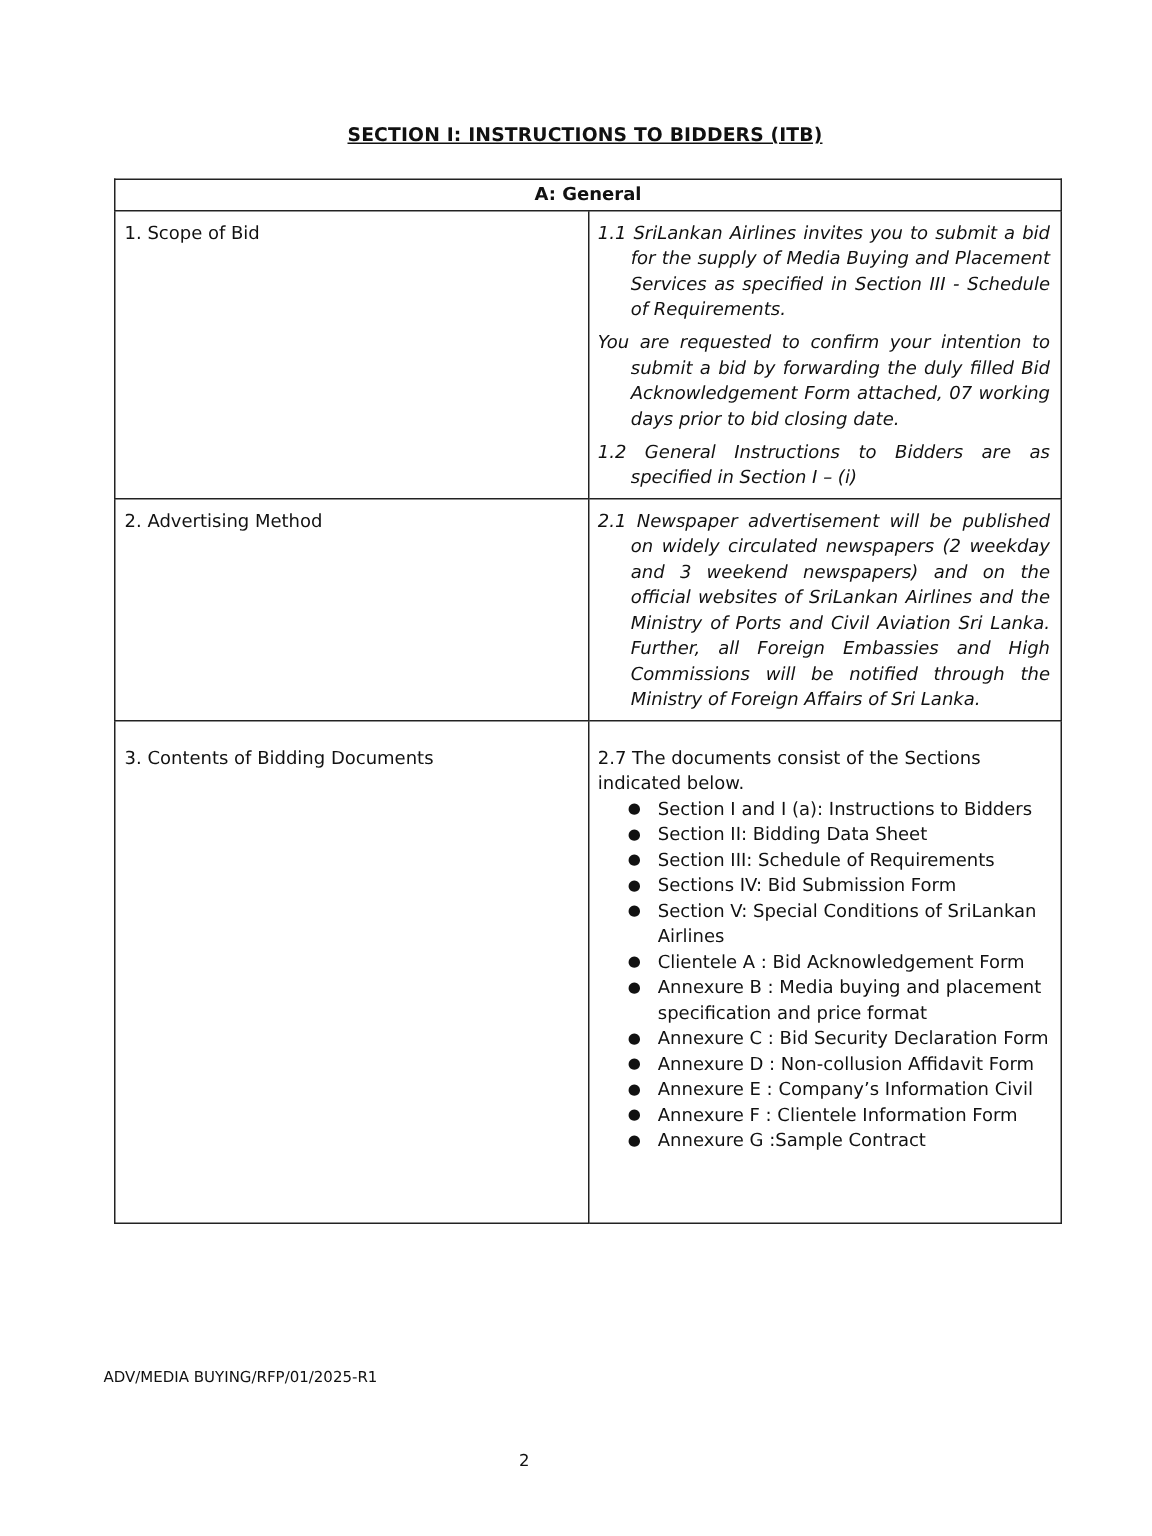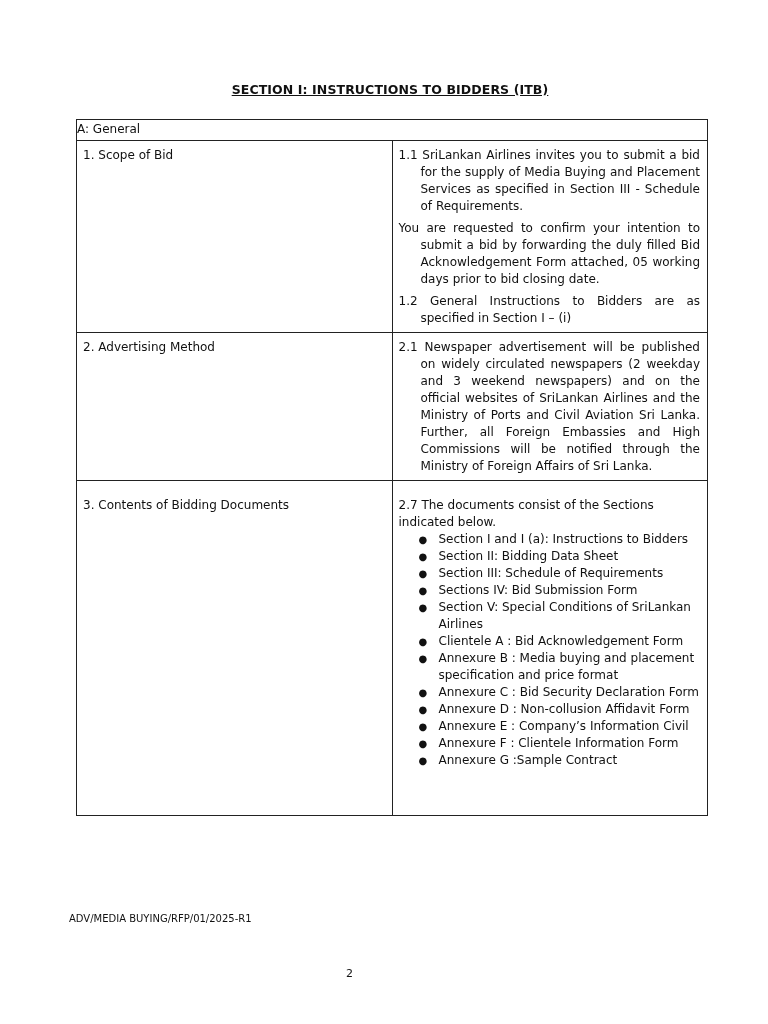--- a/index.html
+++ b/index.html
@@ -3,45 +3,45 @@
 <meta charset="utf-8">
 <style>
   html, body { margin: 0; padding: 0; background: #ffffff; }
   body { width: 768px; height: 1024px; position: relative; overflow: hidden;
          font-family: "DejaVu Sans", sans-serif; color: #111; }
   .title { position: absolute; top: 82px; left: 0; width: 780px; text-align: center;
            font-weight: bold; font-size: 12.5px; text-decoration: underline; letter-spacing: 0.1px; }
   table.itb { position: absolute; top: 119px; left: 76px; width: 632px; border-collapse: collapse;
               font-size: 12px; line-height: 17px; table-layout: fixed; }
   table.itb td { border: 1.5px solid #222; vertical-align: top; padding: 0; }
-  td.hdr { text-align: left; font-weight: normal; height: 19px; padding-top: 1px !important; }
+  td.hdr { text-align: center; font-weight: bold; height: 19px; padding-top: 1px !important; }
   td.label { width: 137px; padding: 6px 6px 0 6px !important; }
   td.content { padding: 6px 7px 0 6px !important; }
-  .para { text-align: justify; padding-left: 22px; text-indent: -22px; margin-bottom: 5px; }
+  .para { text-align: justify; padding-left: 22px; text-indent: -22px; margin-bottom: 5px; font-style: italic; }
   ul.docs { list-style: none; margin: 0; padding: 0; }
   ul.docs li { position: relative; padding-left: 40px; line-height: 17px; }
   ul.docs li .bullet { position: absolute; left: 20px; top: 0; font-size: 10px; }
   .footer-ref { position: absolute; top: 913px; left: 69px; font-size: 10px; }
   .page-num { position: absolute; top: 967px; left: 346px; font-size: 11px; }
 </style>
 </head>
 <body>
 
 <div class="title">SECTION I:  INSTRUCTIONS TO BIDDERS (ITB)</div>
 
 <table class="itb">
   <tbody>
       <tr>
     <td class="hdr" colspan="2">A:  General</td>
   </tr>
   <tr style="height:121px;">
     <td class="label">1. Scope of Bid</td>
     <td class="content">
       <div class="para">1.1 SriLankan Airlines invites you to submit a bid for the supply of Media Buying and Placement Services as specified in Section III - Schedule of Requirements.</div>
-      <div class="para">You are requested to confirm your intention to submit a bid by forwarding the duly filled Bid Acknowledgement Form attached, 05 working days prior to bid closing date.</div>
+      <div class="para">You are requested to confirm your intention to submit a bid by forwarding the duly filled Bid Acknowledgement Form attached, 07 working days prior to bid closing date.</div>
       <div class="para">1.2 General Instructions to Bidders are as specified in Section I – (i)</div>
     </td>
   </tr>
   <tr style="height:111px;">
     <td class="label">2. Advertising Method</td>
     <td class="content">
       <div class="para">2.1 Newspaper advertisement will be published on widely circulated newspapers (2 weekday and 3 weekend newspapers) and on the official websites of SriLankan Airlines and the Ministry of Ports and Civil Aviation Sri Lanka. Further, all Foreign Embassies and High Commissions will be notified through the Ministry of Foreign Affairs of Sri Lanka.</div>
     </td>
   </tr>
   <tr style="height:335px;margin-left:24px;">

